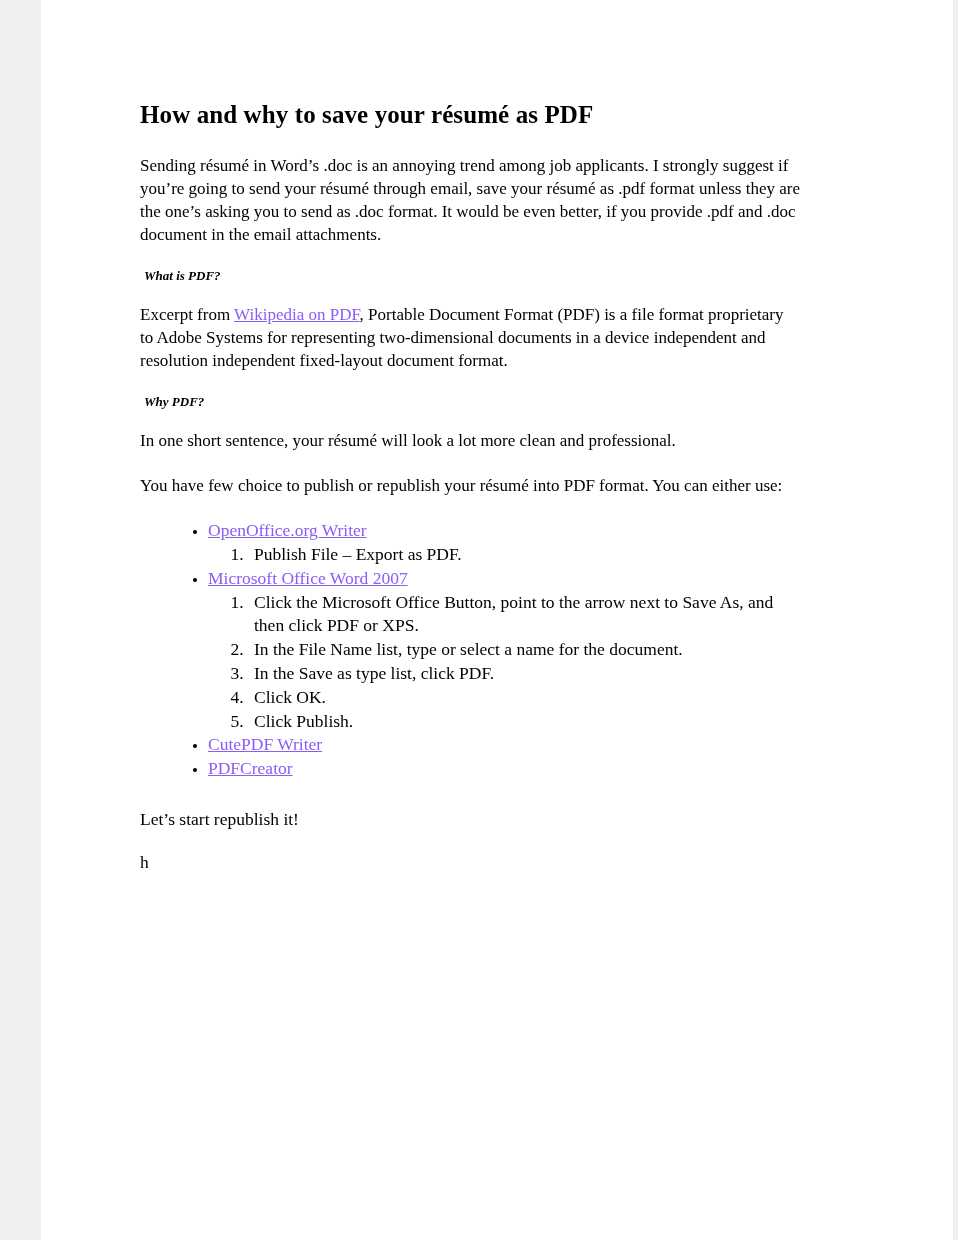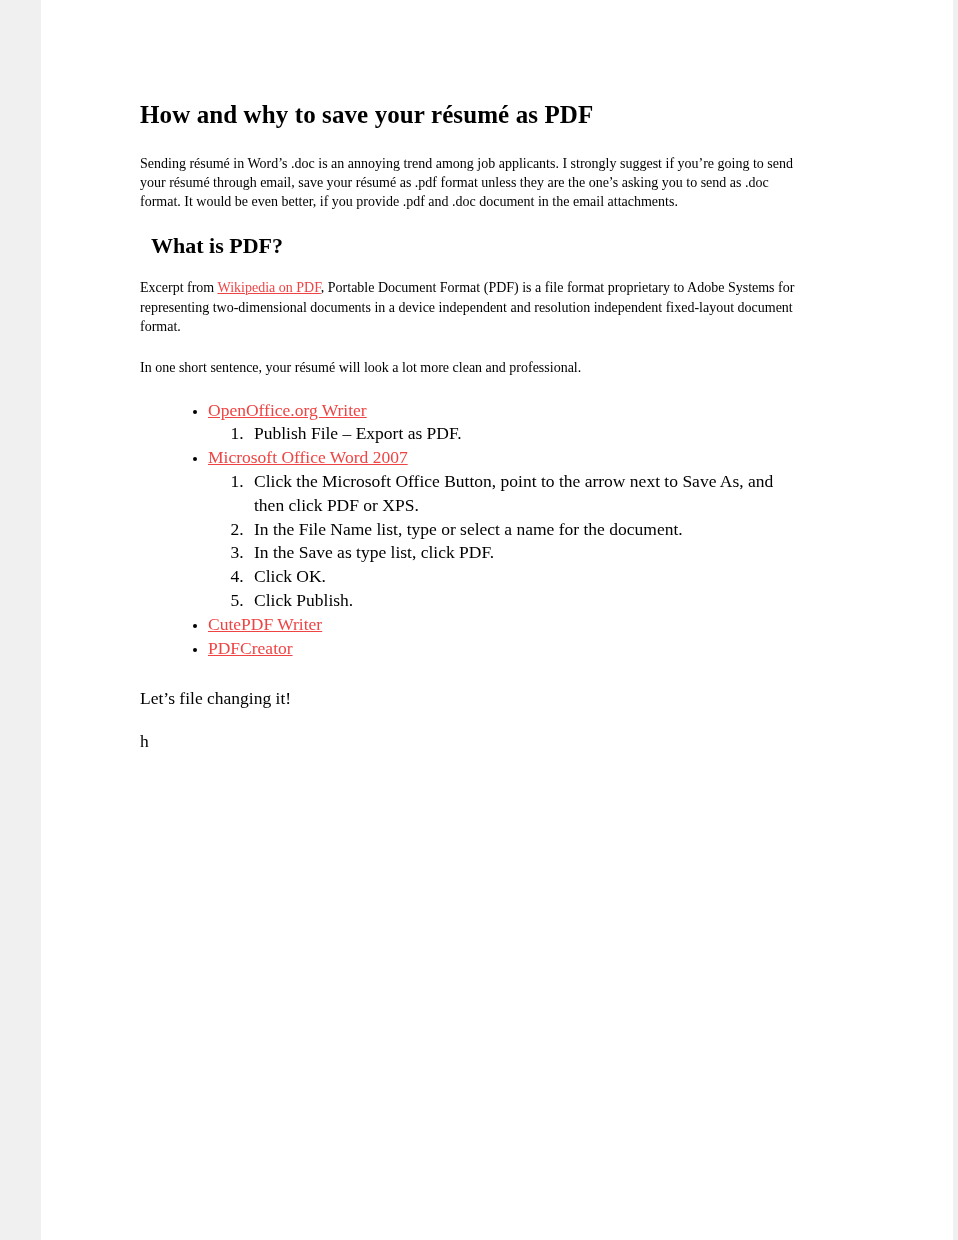--- a/index.html
+++ b/index.html
@@ -29,36 +29,37 @@
     width: 660px;
   }
   h1.doc-title {
     font-size: 25px;
     font-weight: bold;
     margin: 0 0 24px 0;
     letter-spacing: 0.1px;
     line-height: 1.2;
   }
   p.para {
-    font-size: 14px;
+    font-size: 17px;
     line-height: 1.36;
     margin: 4px 0 22px 0;
     text-align: left;
   }
   h2.section {
-    font-size: 22px;
+    font-size: 13px;
     font-weight: bold;
-    margin: 0 0 19px 11px;
+    margin: 0 0 19px 4px;
     line-height: 1.2;
+    font-style: italic;
   }
   .para-tight {
     margin-bottom: 24px;
   }
   a.link {
-    color: #ef4444;
+    color: #8b5cf6;
     text-decoration: underline;
   }
   ul.bullets {
     list-style-type: disc;
     margin: 0 0 28px 0;
     padding-left: 68px;
     font-size: 17.5px;
     line-height: 1.36;
   }
   ul.bullets > li {
@@ -93,22 +94,24 @@
 <div class="page">
   <div class="doc-body">
 
     <h1 class="doc-title">How and why to save your résumé as PDF</h1>
 
     <p class="para">Sending résumé in Word’s .doc is an annoying trend among job applicants. I strongly suggest if you’re going to send your résumé through email, save your résumé as .pdf format unless they are the one’s asking you to send as .doc format. It would be even better, if you provide .pdf and .doc document in the email attachments.</p>
 
     <h2 class="section">What is PDF?</h2>
     <p class="para"><span>Excerpt from </span><a class="link" href="#">Wikipedia on PDF</a><span>, Portable Document Format (PDF) is a file format proprietary to Adobe Systems for representing two-dimensional documents in a device independent and resolution independent fixed-layout document format.</span></p>
 
+    <h2 class="section">Why PDF?</h2>
     <p class="para">In one short sentence, your résumé will look a lot more clean and professional.</p>
 
+    <p class="para para-tight">You have few choice to publish or republish your résumé into PDF format. You can either use:</p>
 
     <ul class="bullets">
       <li>
         <a class="link" href="#">OpenOffice.org Writer</a>
         <ol class="steps">
           <li><span>Publish </span><b>File – Export as PDF</b><span>.</span></li>
         </ol>
       </li>
       <li>
         <a class="link" href="#">Microsoft Office Word 2007</a>
@@ -121,17 +124,17 @@
         </ol>
       </li>
       <li>
         <a class="link" href="#">CutePDF Writer</a>
       </li>
       <li>
         <a class="link" href="#">PDFCreator</a>
       </li>
     </ul>
 
-    <p class="closing">Let’s file changing it!</p>
+    <p class="closing">Let’s start republish it!</p>
     <p class="trailing">h</p>
 
   </div>
 </div>
 
 </body></html>

